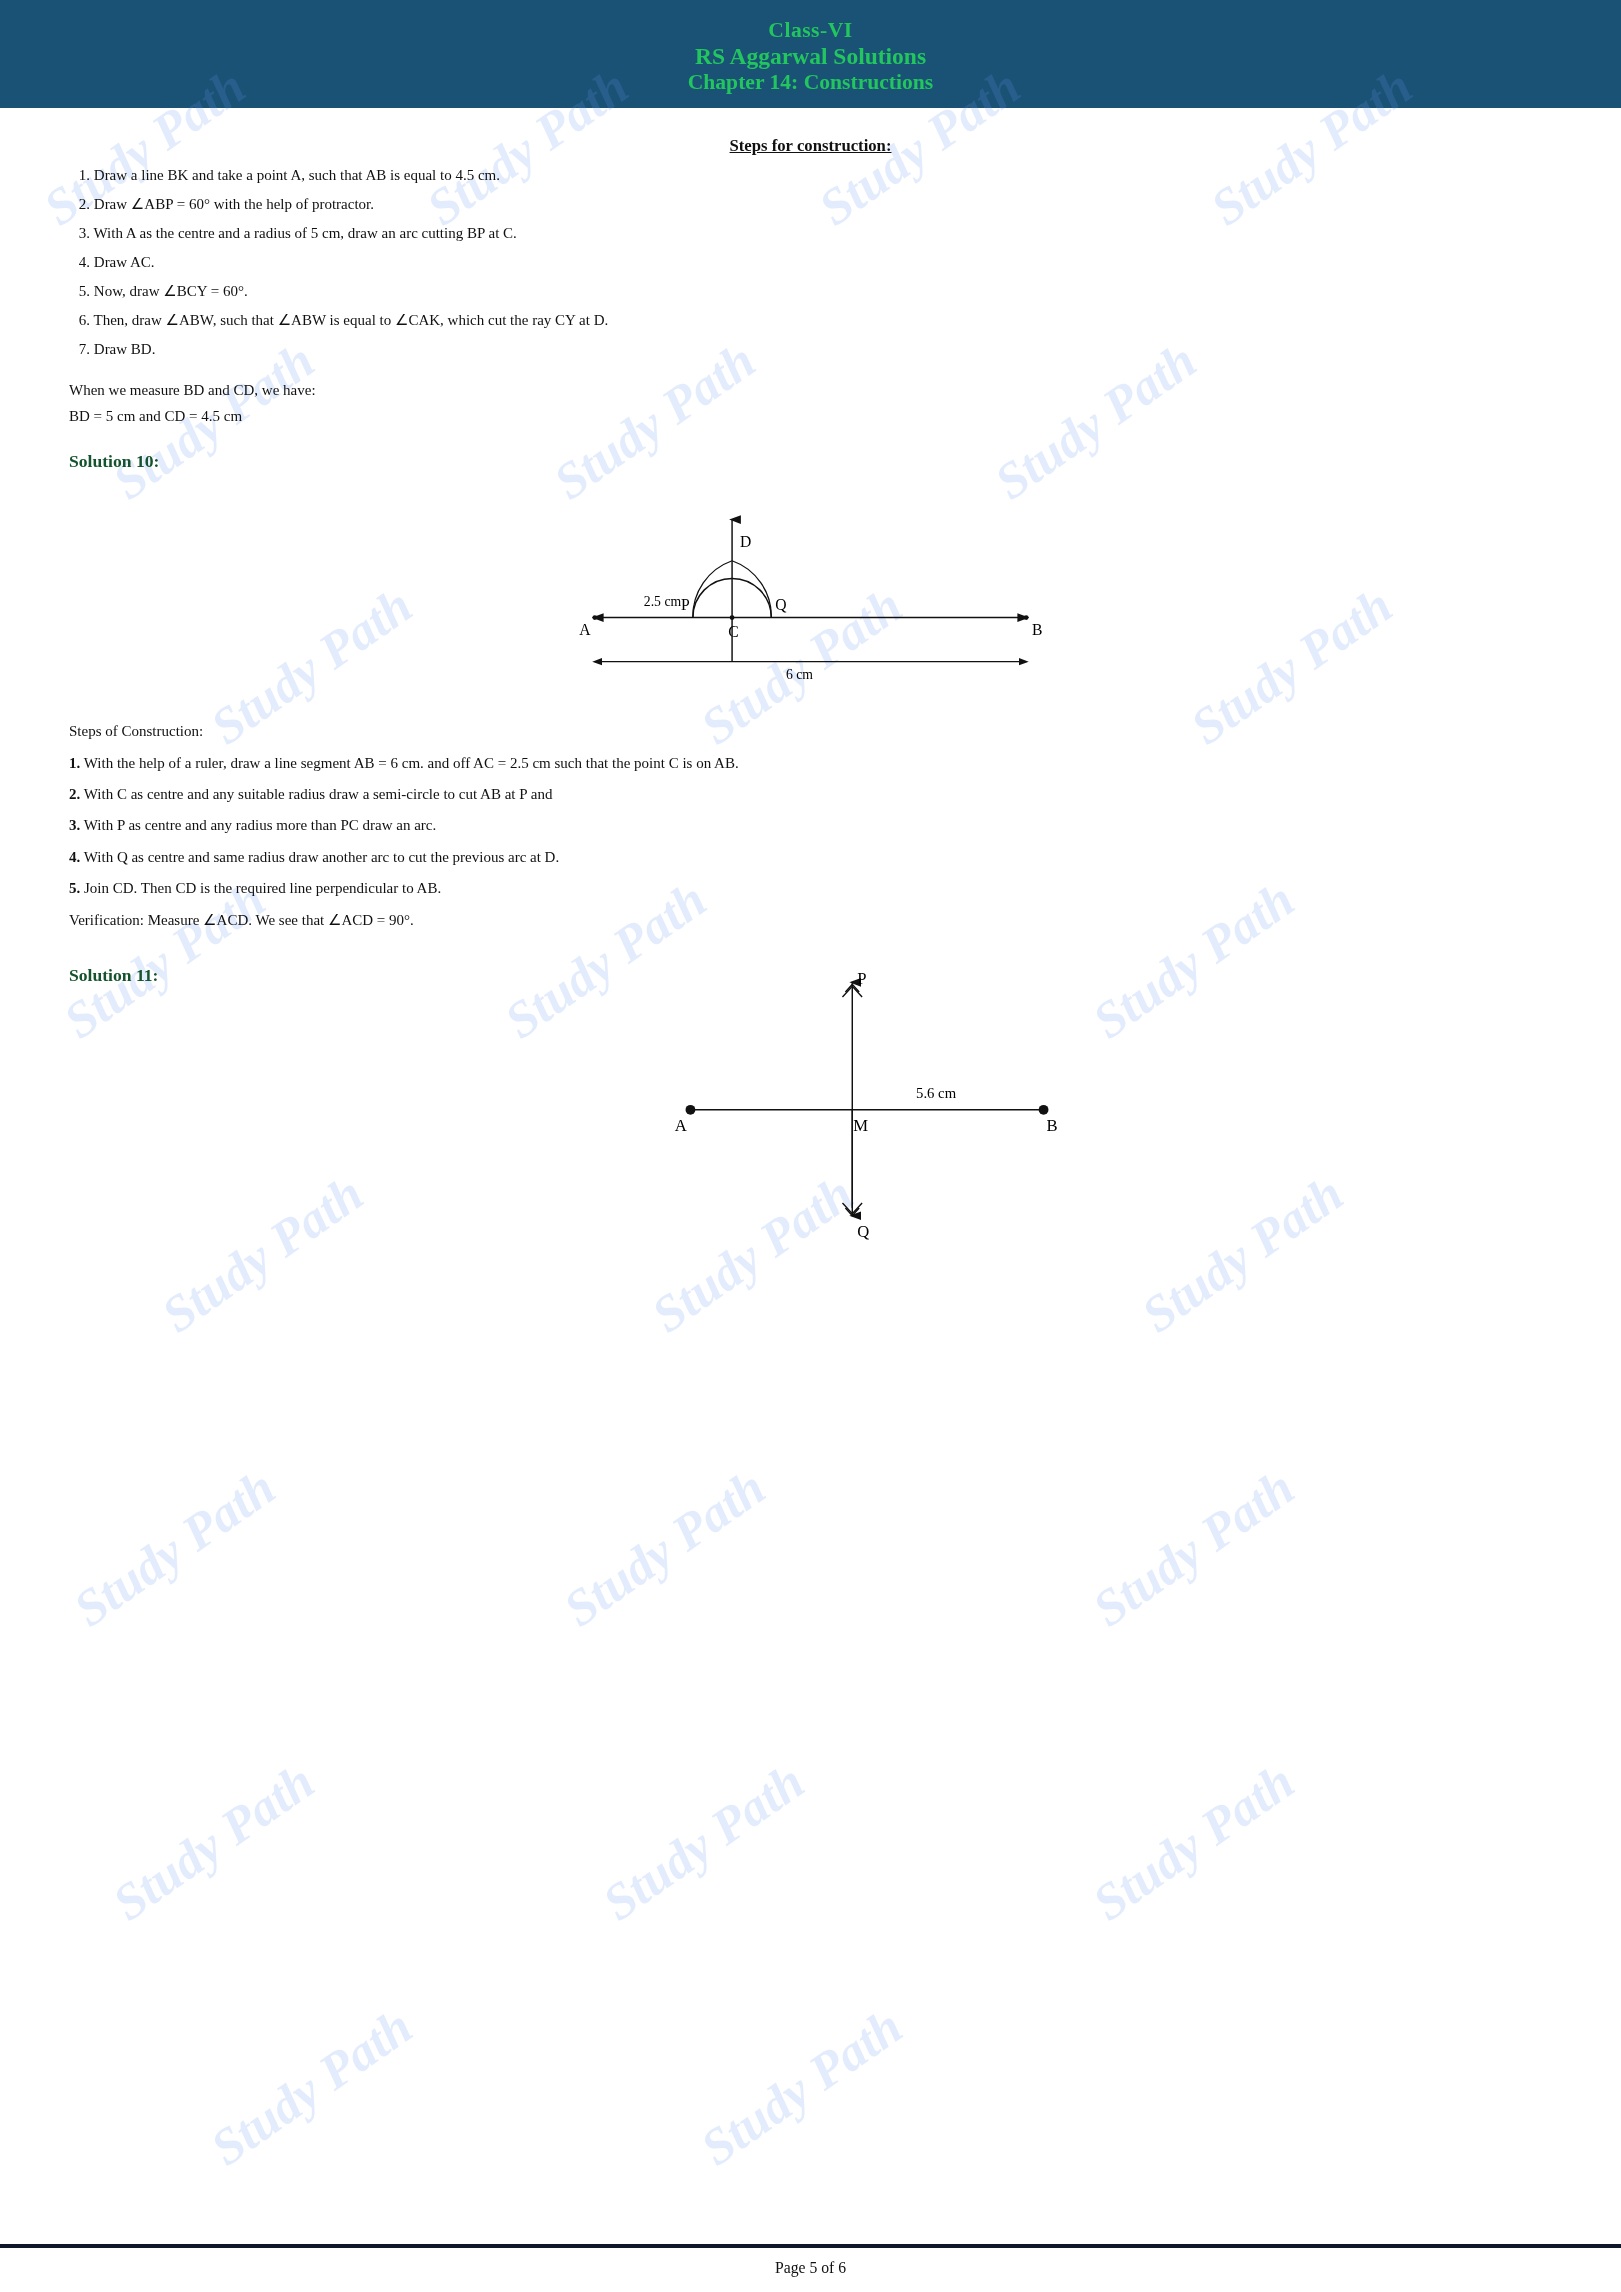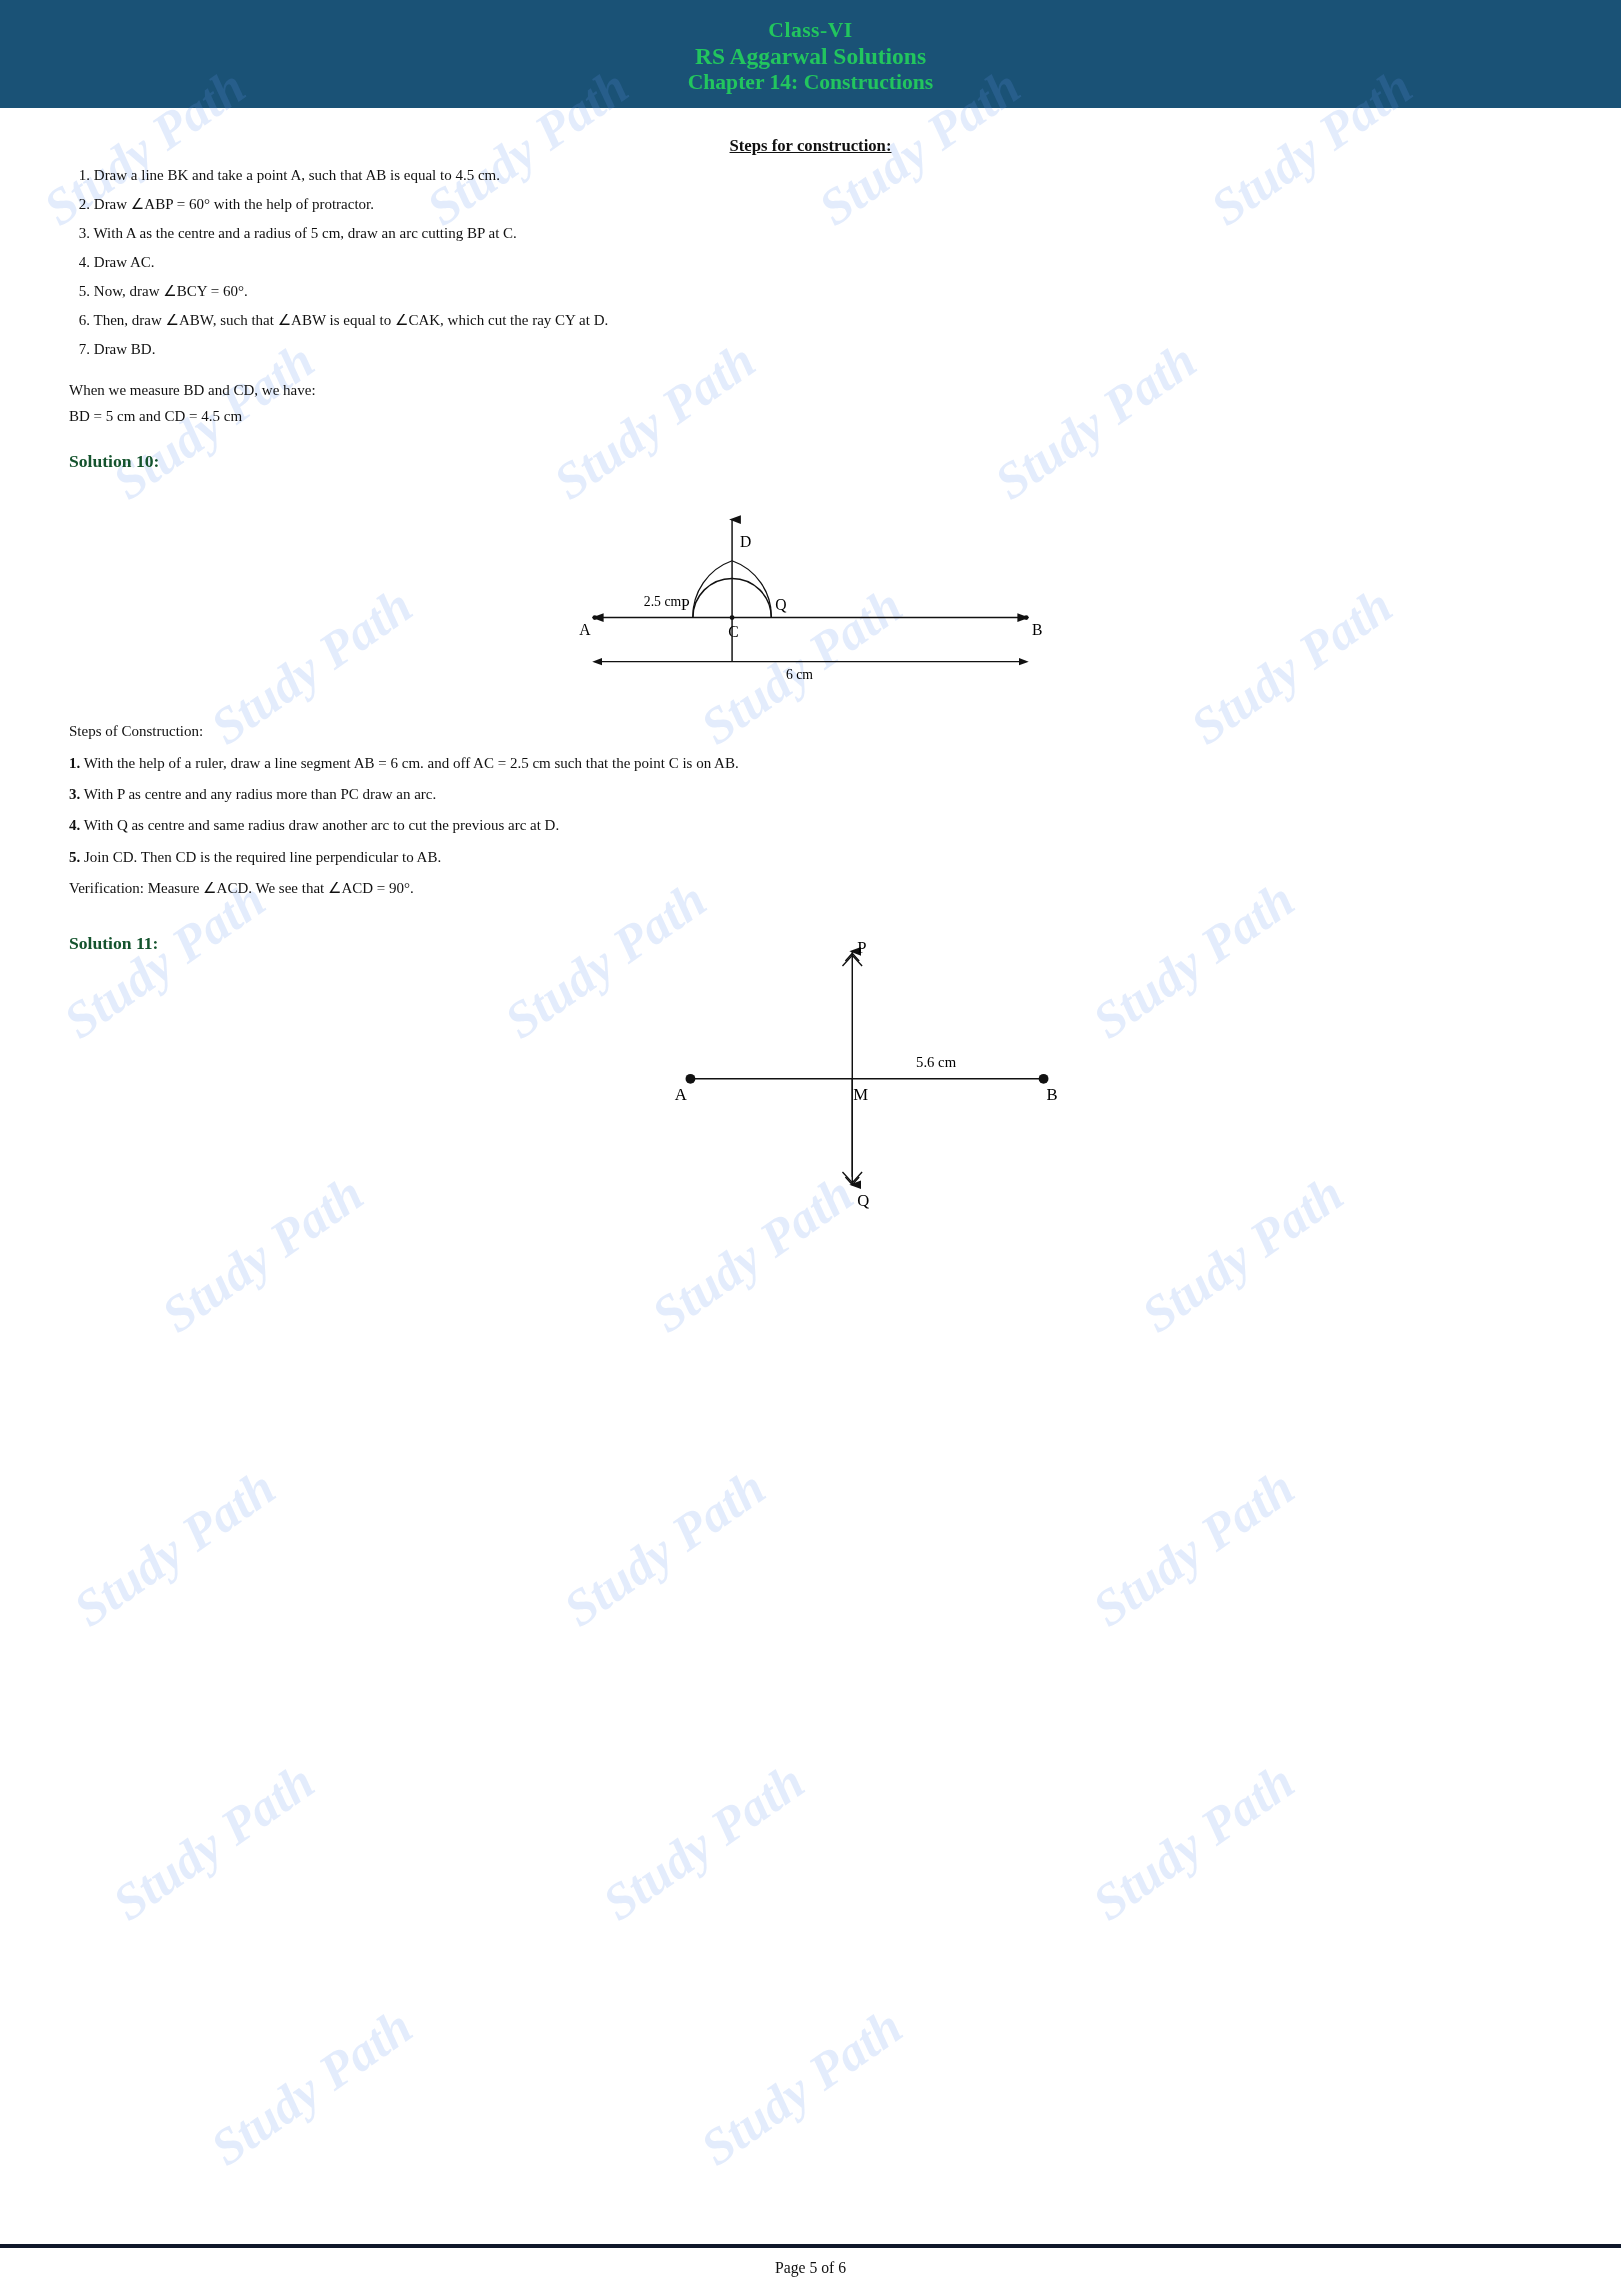--- a/index.html
+++ b/index.html
@@ -251,20 +251,24 @@
         </svg>
       </div>
 
       <div class="steps-text">Steps of Construction:</div>
 
       <div class="steps-text">
         <span class="step-bold">1.</span>
         <span> With the help of a ruler, draw a line segment AB = 6 cm. and off AC = 2.5 cm such that the point C is on AB.</span>
       </div>
       <div class="steps-text">
+        <span class="step-bold">2.</span>
+        <span> With C as centre and any suitable radius draw a semi-circle to cut AB at P and</span>
+      </div>
+      <div class="steps-text">
         <span class="step-bold">3.</span>
         <span> With P as centre and any radius more than PC draw an arc.</span>
       </div>
       <div class="steps-text">
         <span class="step-bold">4.</span>
         <span> With Q as centre and same radius draw another arc to cut the previous arc at D.</span>
       </div>
       <div class="steps-text">
         <span class="step-bold">5.</span>
         <span> Join CD. Then CD is the required line perpendicular to AB.</span>

